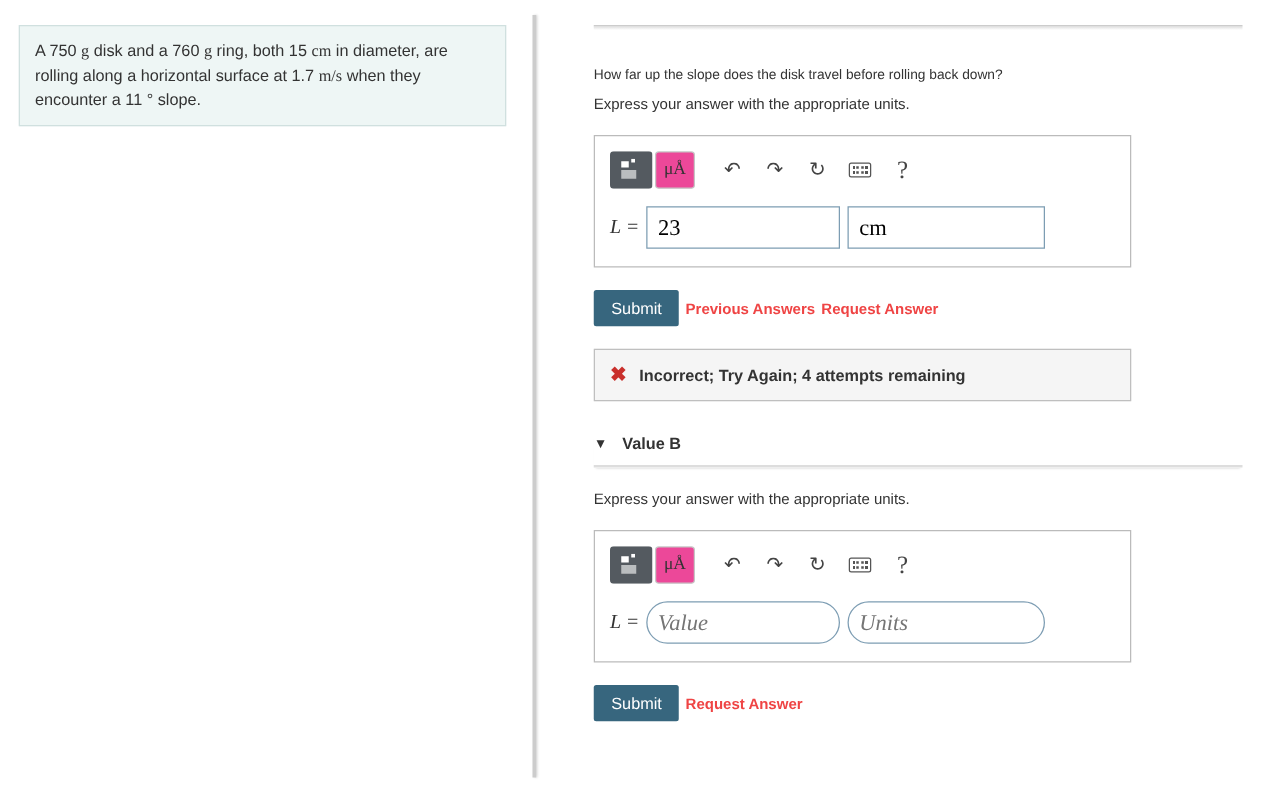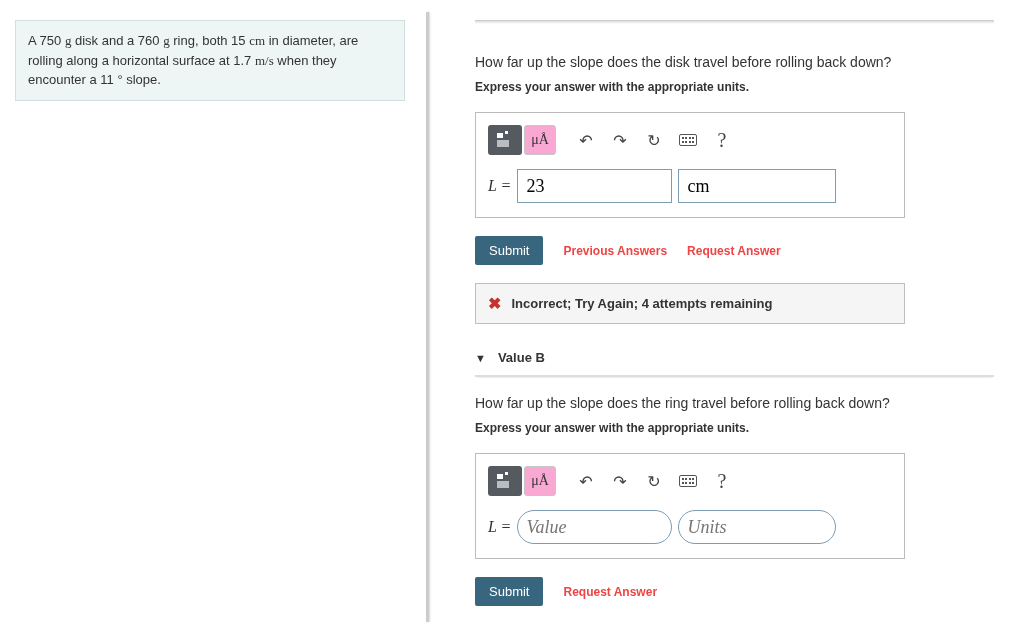--- a/index.html
+++ b/index.html
@@ -3,35 +3,35 @@
   <meta charset="utf-8">
   <style>
     * { box-sizing: border-box; margin: 0; padding: 0; }
     body { font-family: Arial, sans-serif; font-size: 13px; color: #333; display: flex; }
     .left-panel { width: 420px; padding: 20px 15px 15px 15px; }
     .problem-box { background: #eef6f5; border: 1px solid #d0e0df; padding: 10px 12px; line-height: 1.5; font-size: 13px; color: #333; }
     .problem-box .unit { font-family: 'Times New Roman', serif; }
     .divider { width: 3px; background: #ccc; margin: 12px 6px; align-self: stretch; min-height: 610px; box-shadow: 1px 0 2px rgba(0,0,0,0.15);}
     .right-panel { flex: 1; padding: 20px 30px 10px 40px; }
     .prev-shadow { height: 4px; background: linear-gradient(#ddd, #fff); margin-bottom: 30px; border-top: 1px solid #ccc; }
-    .q-text { font-size: 14px; margin-bottom: 10px; }
-    .q-inst { font-size: 12px; font-weight: bold; margin-bottom: 18px; }
+    .q-text { font-size: 11px; margin-bottom: 10px; }
+    .q-inst { font-size: 12px; font-weight: normal; margin-bottom: 18px; }
     .answer-box { border: 1px solid #bbb; padding: 12px 12px 14px; width: 430px; margin-bottom: 18px; }
     .toolbar { display: flex; align-items: center; gap: 2px; margin-bottom: 14px; }
     .tool-btn { width: 32px; height: 30px; display: inline-flex; align-items: center; justify-content: center; border: 1px solid transparent; cursor: pointer; }
     .tpl-btn { background: #545a60; color: #fff; border-radius: 3px; width: 34px; height: 30px; }
-    .mu-btn { background: #f9a8d4; border: 1px solid #c6c6c6; border-radius: 3px; font-family: 'Times New Roman', serif; font-size: 14px; }
+    .mu-btn { background: #ec4899; border: 1px solid #c6c6c6; border-radius: 3px; font-family: 'Times New Roman', serif; font-size: 14px; }
     .tool-icon { color: #444; font-size: 16px; }
     .answer-row { display: flex; align-items: center; gap: 6px; }
     .eq-label { font-style: italic; font-family: 'Times New Roman', serif; font-size: 16px; }
     .val-input, .unit-input { border: 1px solid #7d9db3; height: 34px; padding: 4px 8px; font-size: 18px; font-family: 'Times New Roman', serif; }
     .val-input { width: 155px; }
     .unit-input { width: 158px; }
     .placeholder { color: #8a8a8a; font-style: italic; border-radius: 17px; }
-    .action-row { display: flex; align-items: center; gap: 20px; margin-bottom: 18px; }
+    .action-row { display: flex; align-items: center; gap: 5px; margin-bottom: 18px; }
     .submit-btn { background: #37667e; color: #fff; border: none; padding: 7px 14px; font-size: 13px; cursor: pointer; border-radius: 2px; }
     .link { color: #ef4444; font-size: 12px; font-weight: bold; cursor: pointer; }
     .feedback-box { border: 1px solid #bfbfbf; background: #f5f5f5; padding: 10px 12px; width: 430px; display: flex; align-items: center; gap: 10px; font-size: 13px; font-weight: bold; margin-bottom: 26px; }
     .x-icon { color: #c9302c; font-size: 16px; font-weight: bold; }
     .part-header { display: flex; align-items: center; gap: 12px; font-weight: bold; font-size: 13px; margin-bottom: 18px; padding-bottom: 10px; border-bottom: 2px solid #ddd; width: 100%; box-shadow: 0 2px 2px -2px #ccc;}
     .caret { font-size: 11px; cursor: pointer; }
     .tpl-svg { fill: #fff; }
     .kbd-icon { border: 1px solid #555; border-radius: 2px; width: 18px; height: 12px; position: relative; }
     .kbd-icon::after { content:''; position:absolute; inset: 2px; border-top: 2px dotted #555; border-bottom: 2px dotted #555;}
     .help-q { font-family: 'Times New Roman', serif; font-size: 20px; color: #444; }
@@ -97,21 +97,20 @@
   <div class="feedback-box">
     <span class="x-icon">✖</span>
     <span>Incorrect; Try Again; 4 attempts remaining</span>
   </div>
 
   <div class="part-header">
     <span class="caret">▼</span>
     <span>Value B</span>
   </div>
 
-  <div class="q-text">How far up the slope does the ring travel before rolling back down?</div>
   <div class="q-inst">Express your answer with the appropriate units.</div>
 
   <div class="answer-box">
     <div class="toolbar">
       <span class="tool-btn tpl-btn">
         <svg width="20" height="18" viewBox="0 0 20 18">
             <rect class="tpl-svg" x="2" y="2" width="6" height="5"></rect>
             <rect class="tpl-svg" x="10" y="0" width="3" height="3"></rect>
             <rect class="tpl-svg" x="2" y="9" width="12" height="7" opacity="0.6"></rect>
           </svg>

